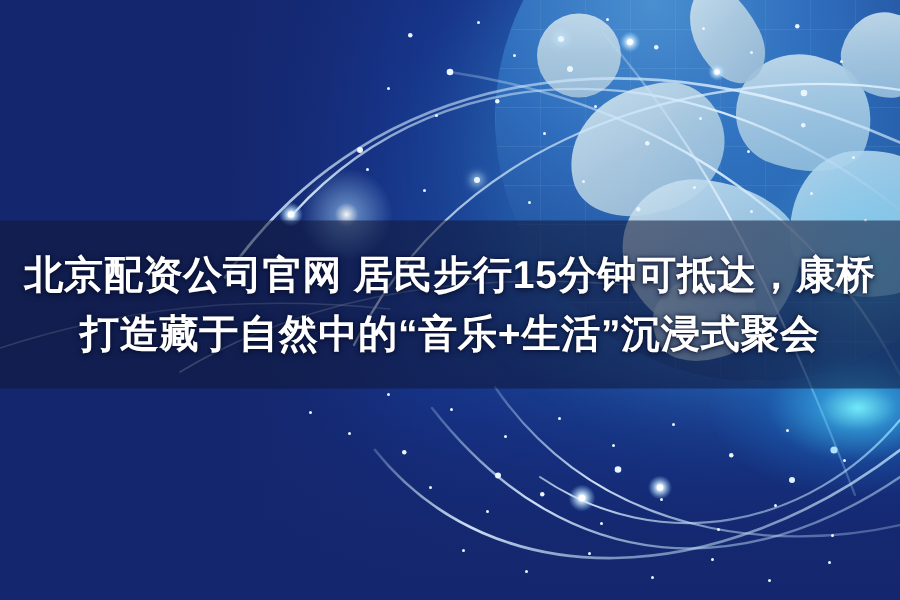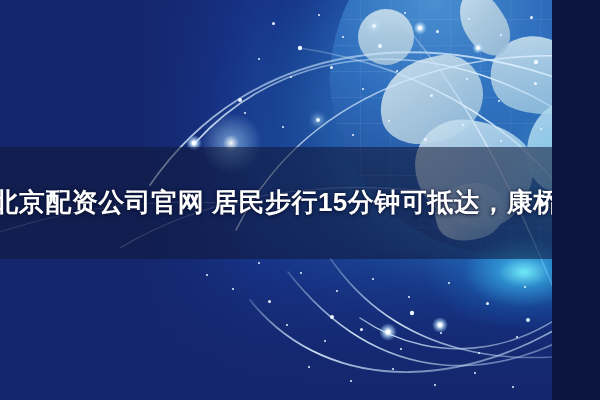--- a/index.html
+++ b/index.html
@@ -5,21 +5,21 @@
 <style>
   * { margin:0; padding:0; box-sizing:border-box; }
   html, body {
     width:600px; height:400px;
     background:#0b1540;
     font-family:"Liberation Sans","DejaVu Sans",sans-serif;
     overflow:hidden;
   }
   #banner {
     position:relative;
-    width:552px; height:400px;
+    width:600px; height:400px;
     overflow:hidden;
     background:#8b5cf6;
   }
 
   
   .bg-base {
     position:absolute; inset:0;
     background:
       radial-gradient(ellipse 600px 420px at 88% 34%, #2a6bb5 0%, #1d4e9b 26%, #17358a 48%, #152a77 68%, #14276e 100%),
       linear-gradient(110deg, #14276e 0%, #152a77 42%, #1b3f90 72%, #2158a8 100%);
@@ -249,15 +249,16 @@
     <div class="st" style="left:258px;top:262px;width:2px;height:2px;"></div>
     <div class="st" style="left:232px;top:288px;width:2px;height:2px;"></div>
     <div class="st" style="left:206px;top:274px;width:2px;height:2px;"></div>
   </div>
 
   <div class="flare-mid"></div>
 
   <div class="caption-band"></div>
   <div class="caption">
     <div class="cap-line">北京配资公司官网 居民步行15分钟可抵达，康桥</div>
+    <div class="cap-line">打造藏于自然中的“音乐+生活”沉浸式聚会</div>
   </div>
 
 </div>
 
 </body></html>

